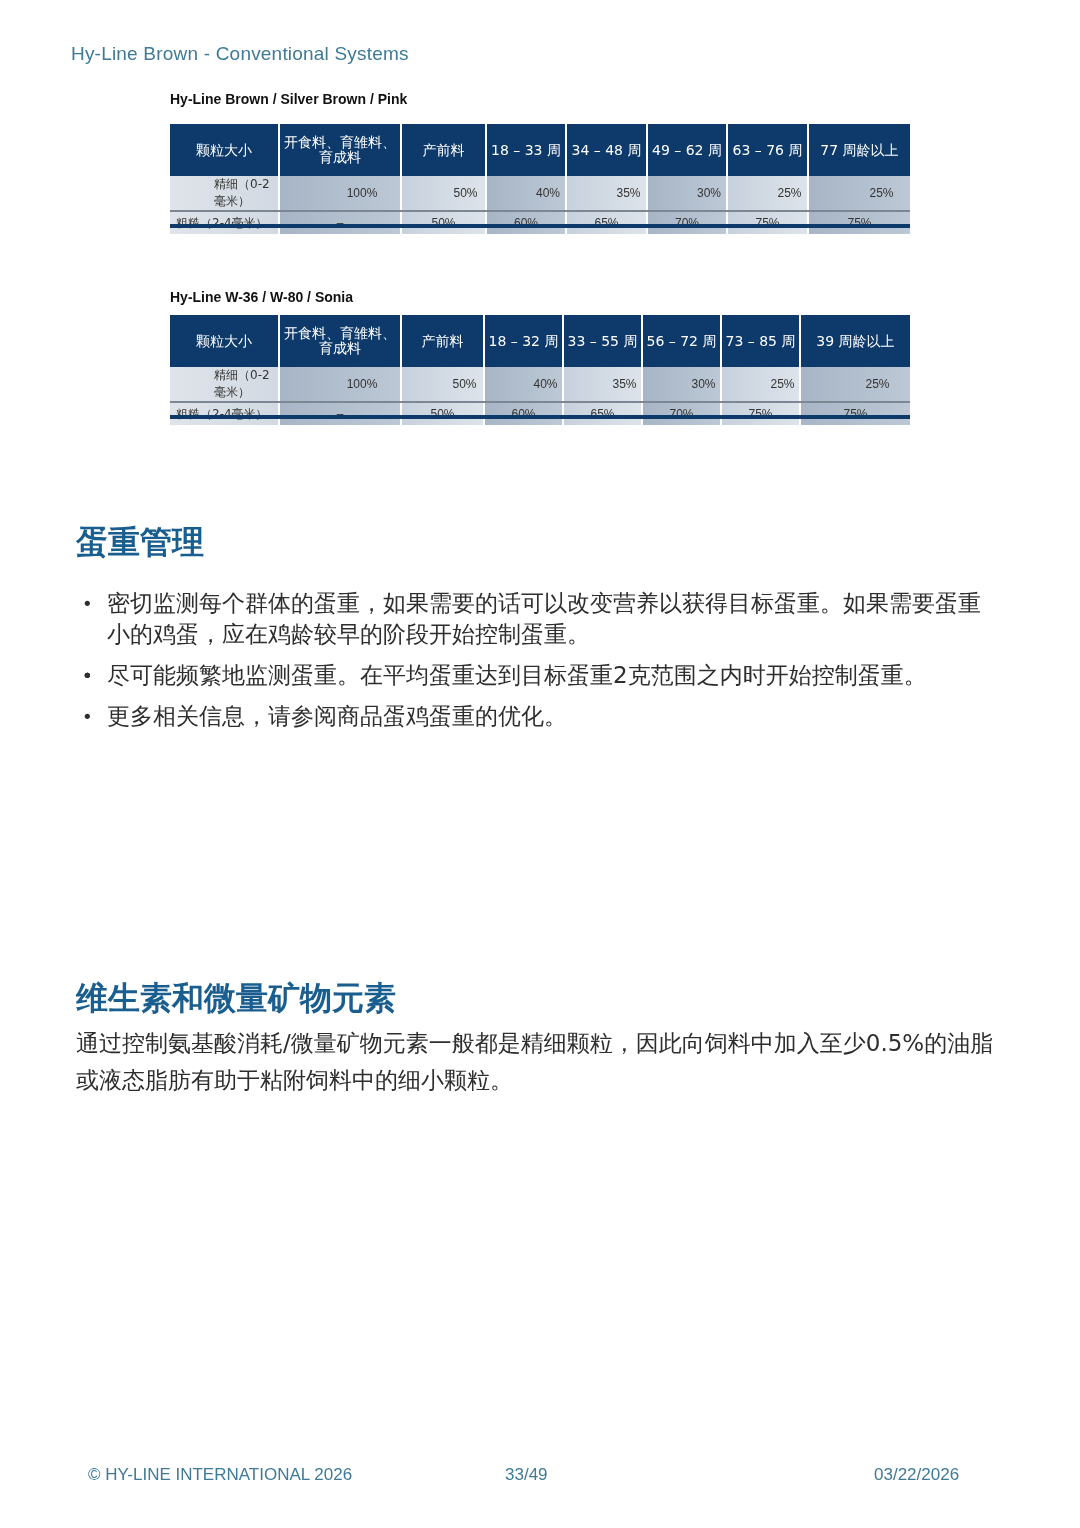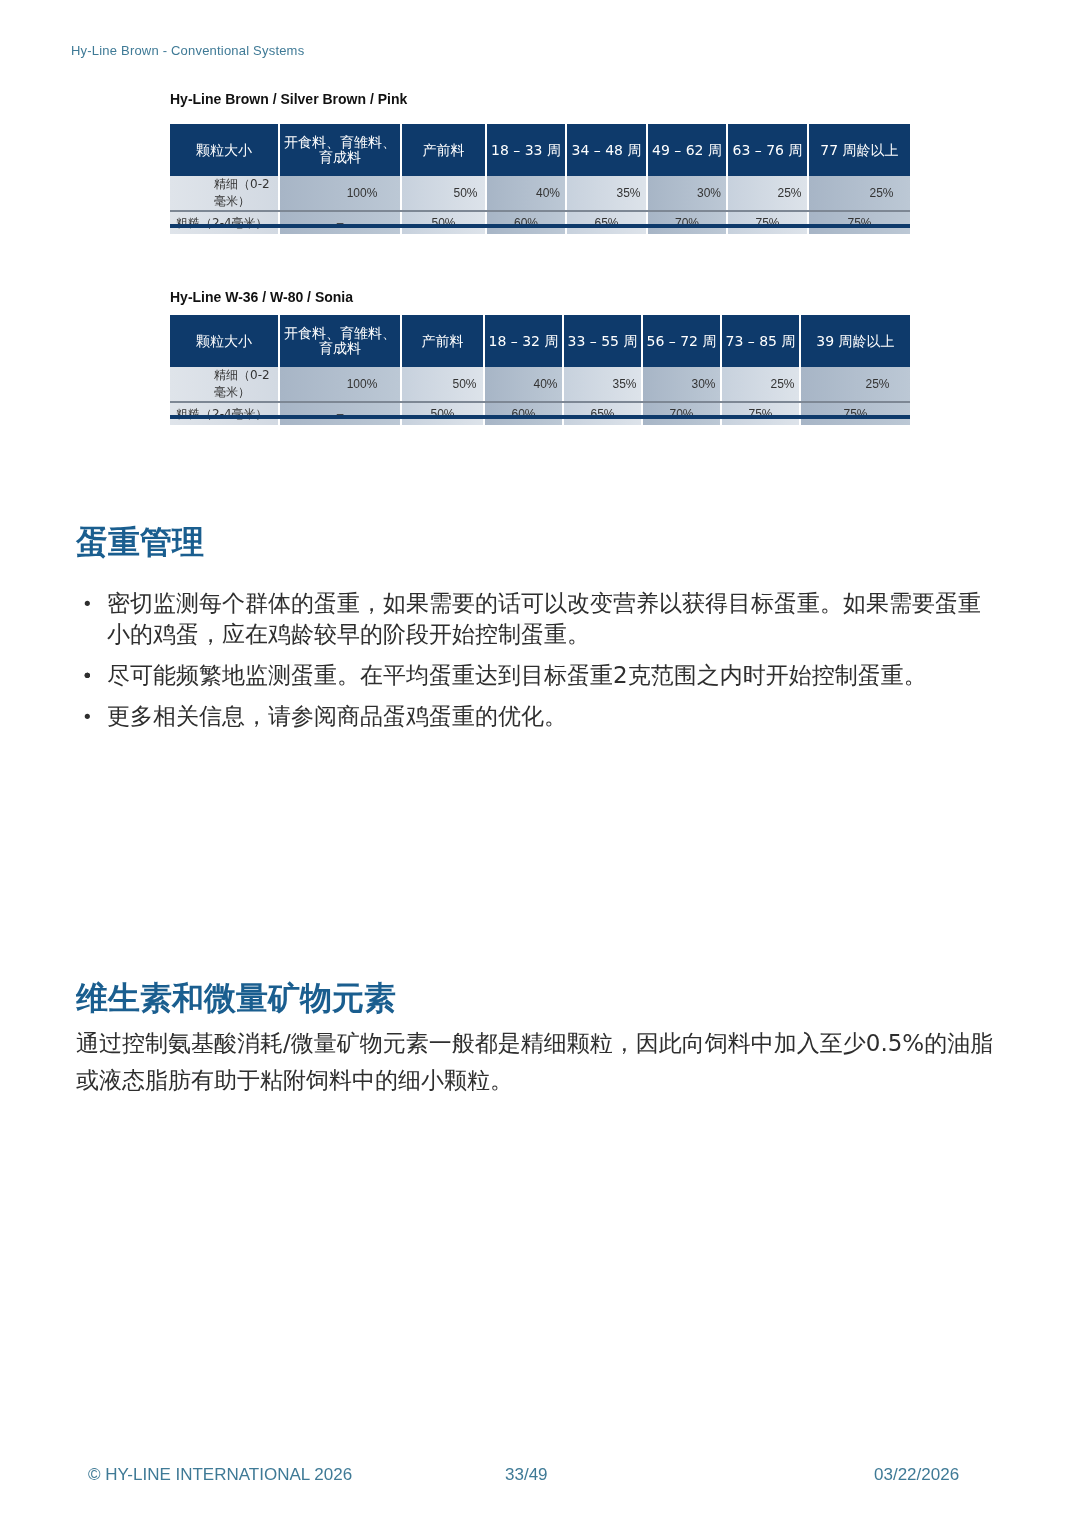--- a/index.html
+++ b/index.html
@@ -1,18 +1,18 @@
 <!DOCTYPE html>
 <html><head>
 <meta charset="utf-8">
 <style>
   html, body { margin: 0; padding: 0; background: #ffffff; }
   body { width: 1080px; height: 1528px; position: relative; overflow: hidden;
          font-family: "DejaVu Sans", "Liberation Sans", sans-serif; color: #2b2b2b; }
-  .running-header { position: absolute; left: 71px; top: 43px; font-size: 13px; color: #3f7a96;
+  .running-header { position: absolute; left: 71px; top: 43px; font-size: 19px; color: #3f7a96;
          font-family: "Liberation Sans", sans-serif; letter-spacing: 0.2px; }
   .table-title { position: absolute; left: 170px; font-size: 14px; font-weight: bold; color: #111;
          font-family: "Liberation Sans", sans-serif; }
   table.feed { position: absolute; left: 170px; width: 740px; border-collapse: collapse; table-layout: fixed; }
   table.feed th { background: #0e3a6b; color: #ffffff; font-weight: normal; font-size: 14px; text-align: center;
          border-left: 2px solid #ffffff; padding: 0 2px; line-height: 15px; }
   table.feed th:first-child { border-left: none; }
   table.feed td { font-size: 12px; text-align: center; color: #333; border-left: 2px solid #ffffff; padding: 0;
          font-family: "Liberation Sans", sans-serif; }
   table.feed td:first-child { border-left: none; text-align: left; padding-left: 6px; font-family: "DejaVu Sans", sans-serif; }

